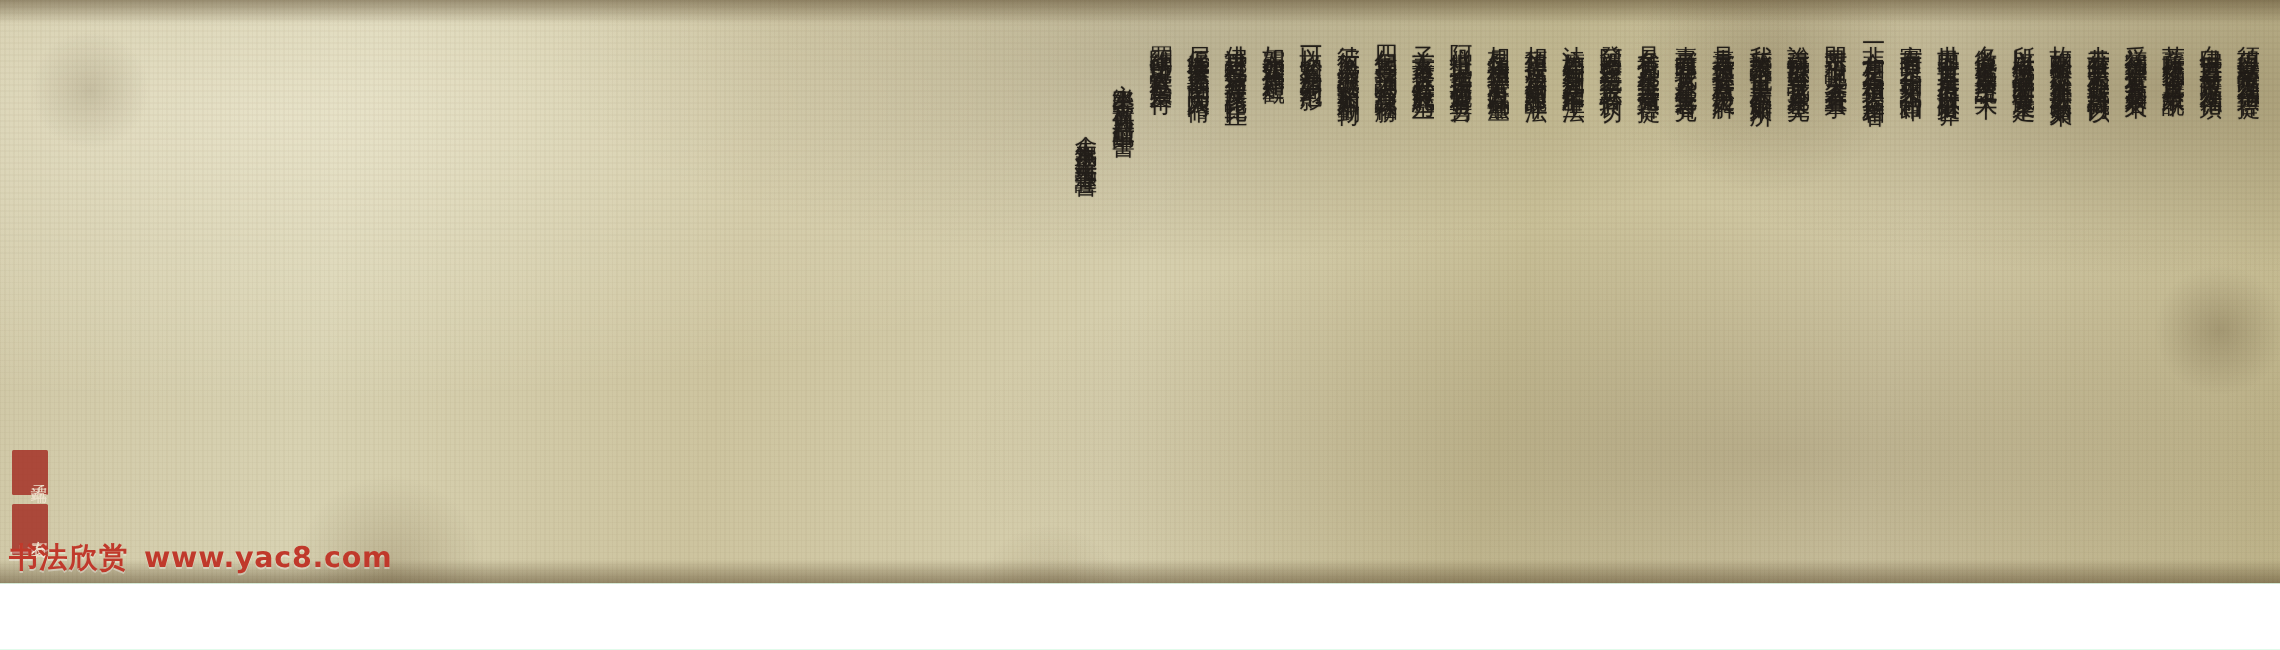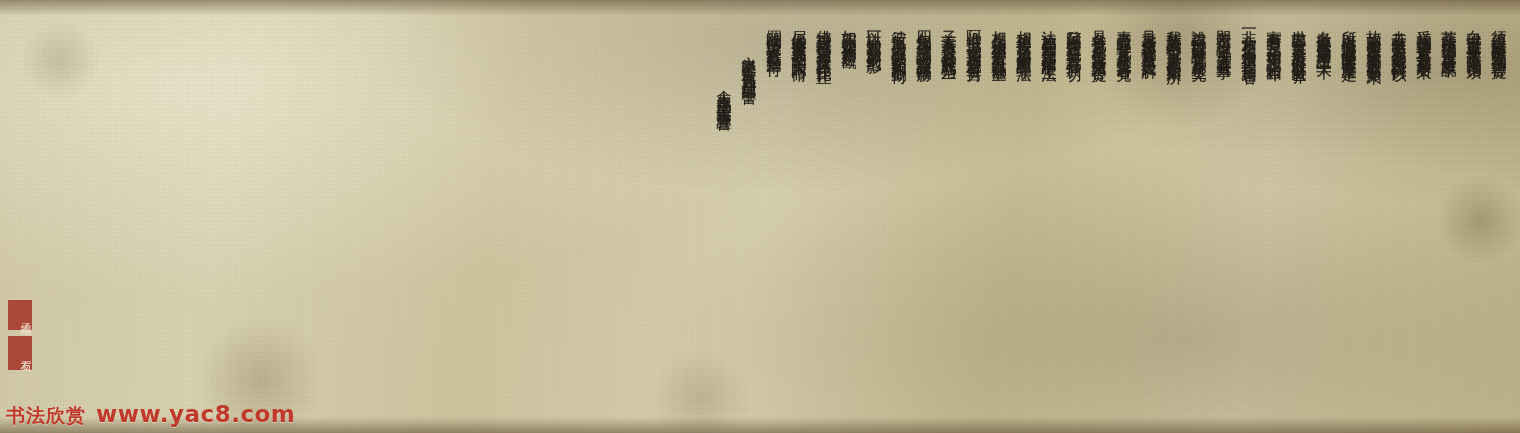--- a/index.html
+++ b/index.html
@@ -3,21 +3,21 @@
 <meta charset="utf-8">
 <style>
   html, body {
     margin: 0;
     padding: 0;
     background: #ffffff;
   }
   #page {
     position: relative;
     width: 1520px;
-    height: 433px;
+    height: 389px;
     overflow: hidden;
     background: #86efac;
     font-family: "DejaVu Sans", sans-serif;
   }
   
   #paper {
     position: absolute;
     inset: 0;
     background:
       radial-gradient(ellipse 60% 70% at 12% 20%, rgba(255,252,235,0.40), rgba(255,252,235,0) 70%),
@@ -116,21 +116,21 @@
   }
   #wm-cn {
     color: #c0392b;
     font-size: 19px;
     font-weight: bold;
     letter-spacing: 1px;
     text-shadow: 0 1px 0 rgba(255,255,255,0.35);
   }
   #wm-url {
     color: #c0392b;
-    font-size: 23px;
+    font-size: 19px;
     font-weight: bold;
     letter-spacing: 0.5px;
     text-shadow: 0 1px 0 rgba(255,255,255,0.35);
   }
 </style>
 </head>
 <body>
 
 <div id="page">
   <div id="paper"></div>

